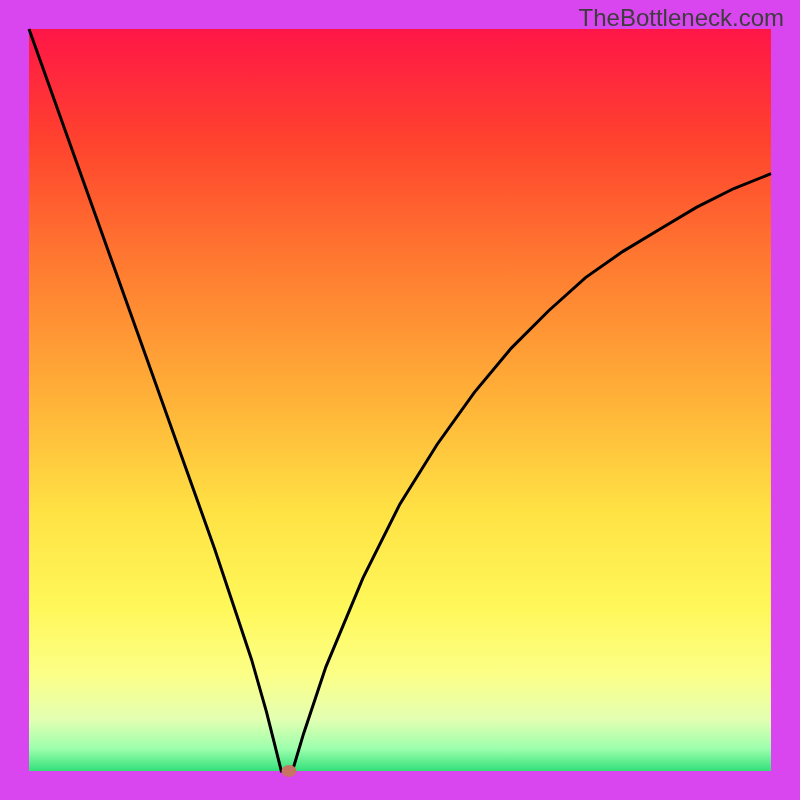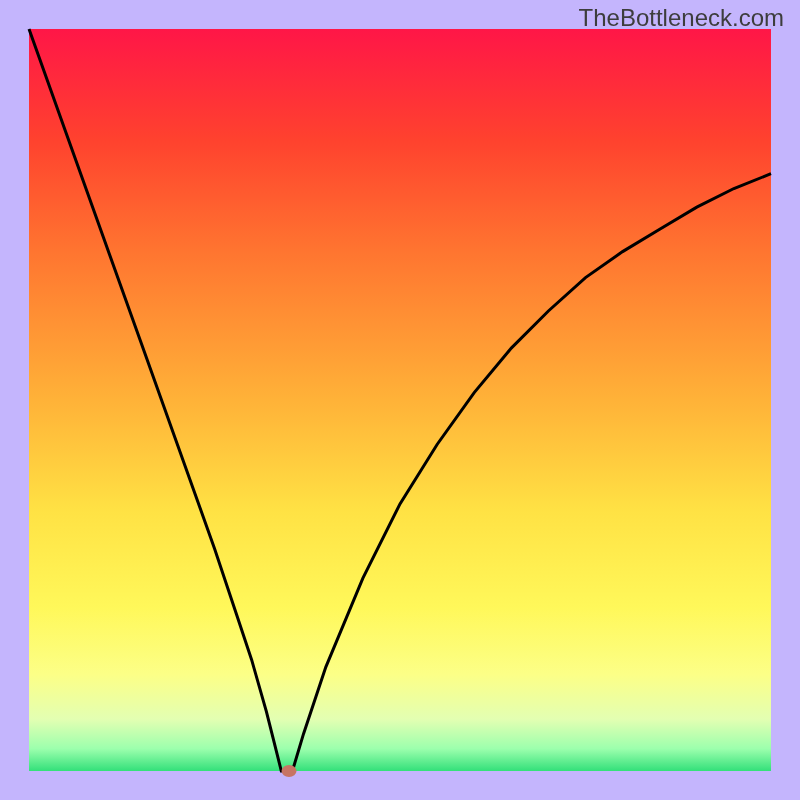--- a/index.html
+++ b/index.html
@@ -8,21 +8,21 @@
     width: 800px;
     height: 800px;
     overflow: hidden;
     font-family: Arial, Helvetica, sans-serif;
     background: #000;
   }
   .frame {
     position: relative;
     width: 800px;
     height: 800px;
-    background: #c4b5fd;
+    background: #d946ef;
     text-decoration: underline;
   }
   .watermark {
     position: absolute;
     top: 4px;
     right: 16px;
     color: #3d3d3d;
     font-size: 24px;
     font-weight: 400;
     letter-spacing: 0px;

